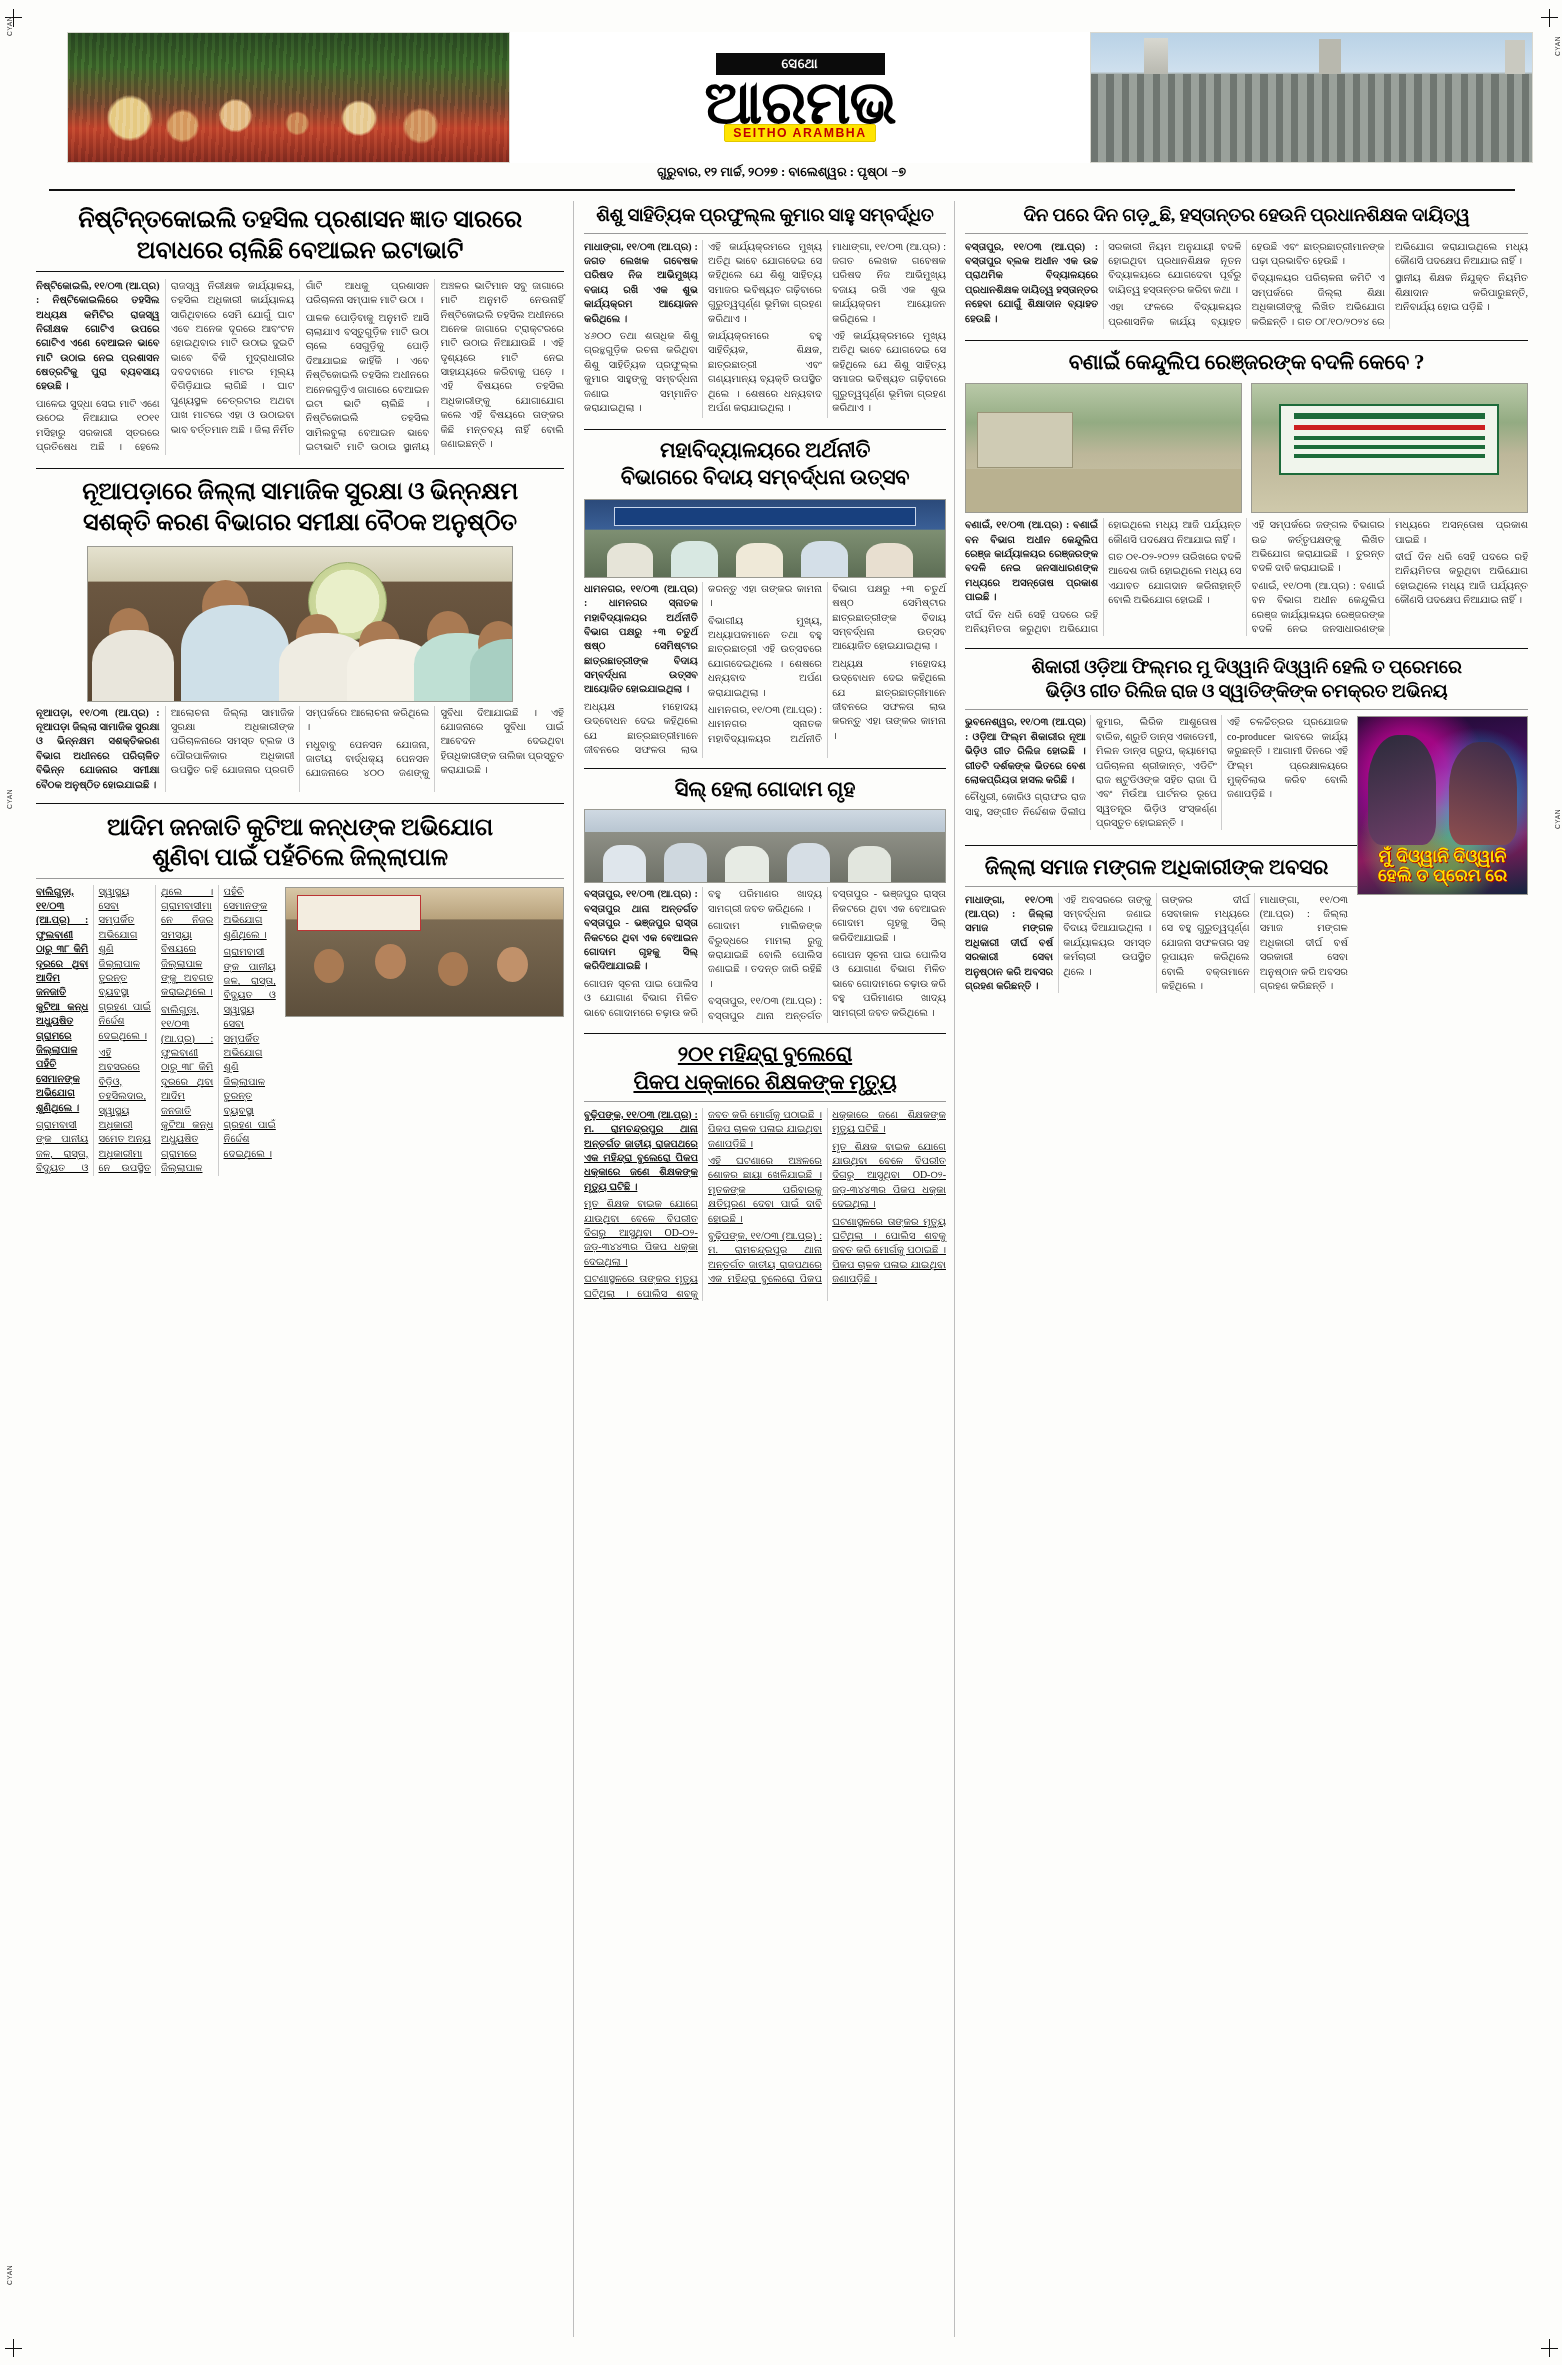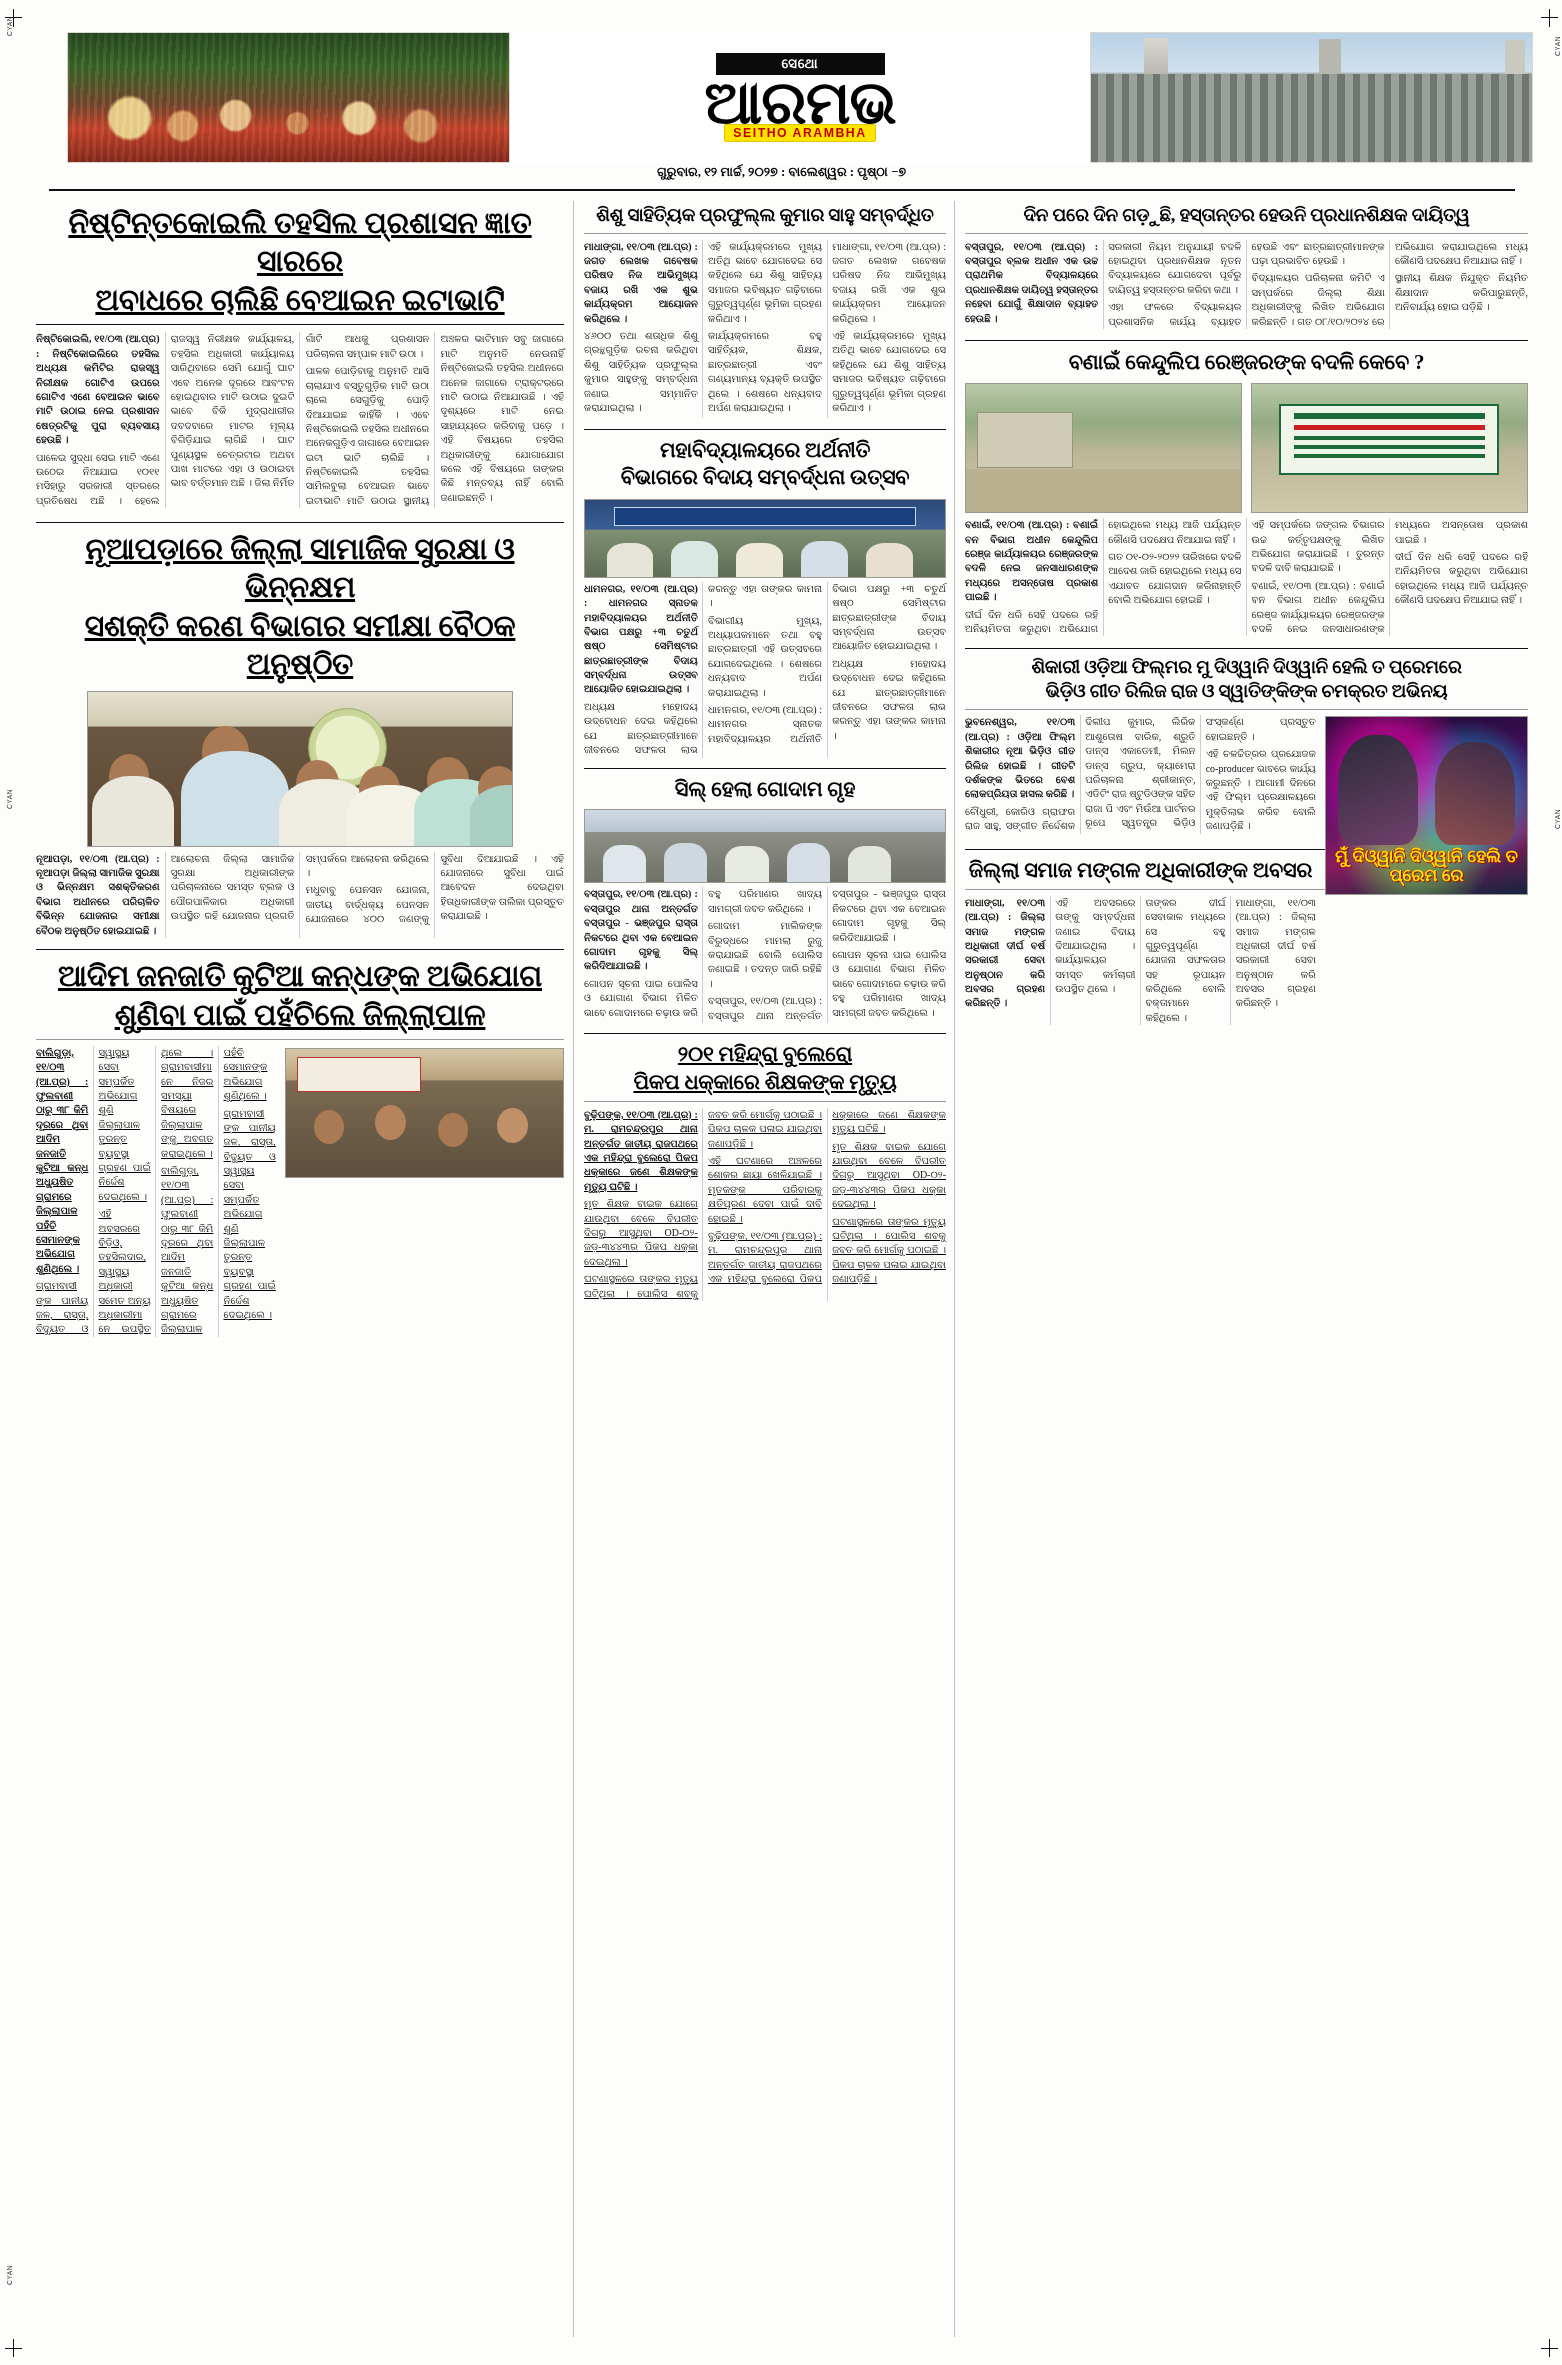--- a/index.html
+++ b/index.html
@@ -90,21 +90,21 @@
 
   
   .col{position:absolute;top:0;}
   .vrule{position:absolute;width:0.5px;background:#bdbdbd;}
 
   h1.hl{
     font-family:"Liberation Serif",serif;
     font-weight:bold;text-align:center;margin:0;color:#000;
     letter-spacing:-0.3px;
   }
-  .hl-xl{font-size:30px;line-height:1.28;text-decoration:underline;}
+  .hl-xl{font-size:24px;line-height:1.28;}
   .hl-lg{font-size:21px;line-height:1.3;}
   .hl-md{font-size:18.4px;line-height:1.3;}
 
   .hr-thin{height:1px;background:#111;margin:5.1px 0 7.2px;}
   .hr-hair{height:0.5px;background:#999;margin:5.1px 0 6.1px;}
   p.bt{
     margin:0 0 3.1px;
     font-family:"Liberation Serif",serif;
     font-size:10px;line-height:1.44;
     text-align:justify;text-justify:inter-word;
@@ -151,21 +151,20 @@
   .tribalmeet .ban{
     position:absolute;left:4%;top:6%;width:44%;height:26%;
     background:#f3ede0;border:1px solid #b33;
   }
   .movie{
     background:
       radial-gradient(circle at 30% 30%, rgba(255,0,180,.55) 0 22%, transparent 45%),
       radial-gradient(circle at 70% 45%, rgba(0,210,255,.55) 0 20%, transparent 45%),
       radial-gradient(circle at 45% 70%, rgba(120,255,80,.5) 0 22%, transparent 48%),
       linear-gradient(170deg,#1b0a2e 0%, #4a1166 40%, #8c1b5e 70%, #15243f 100%);
-    padding-left: 32px;
   }
   .movie .mtitle{
     position:absolute;left:4%;right:4%;bottom:5%;
     text-align:center;color:#ffe200;font-weight:bold;
     font-family:"Liberation Serif",serif;font-size:17.4px;line-height:1.1;
     text-shadow:1px 1px 0 #b00000,-0.5px -0.5px 0 #b00000;
   }
 </style>
 </head>
 <body>

